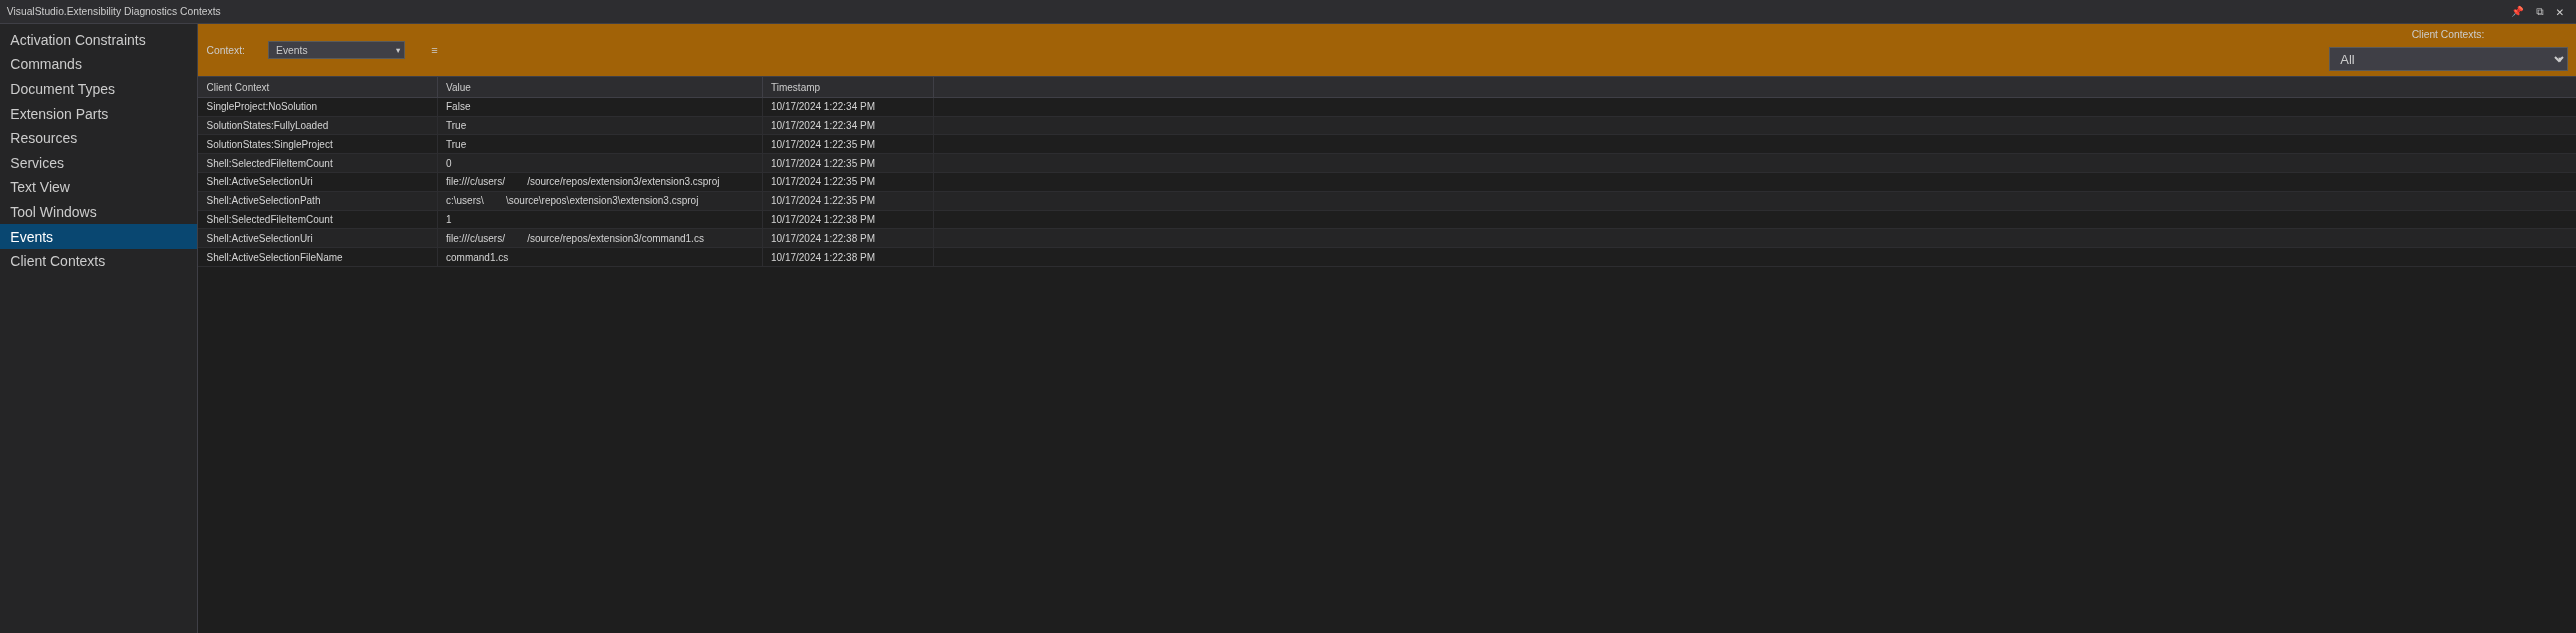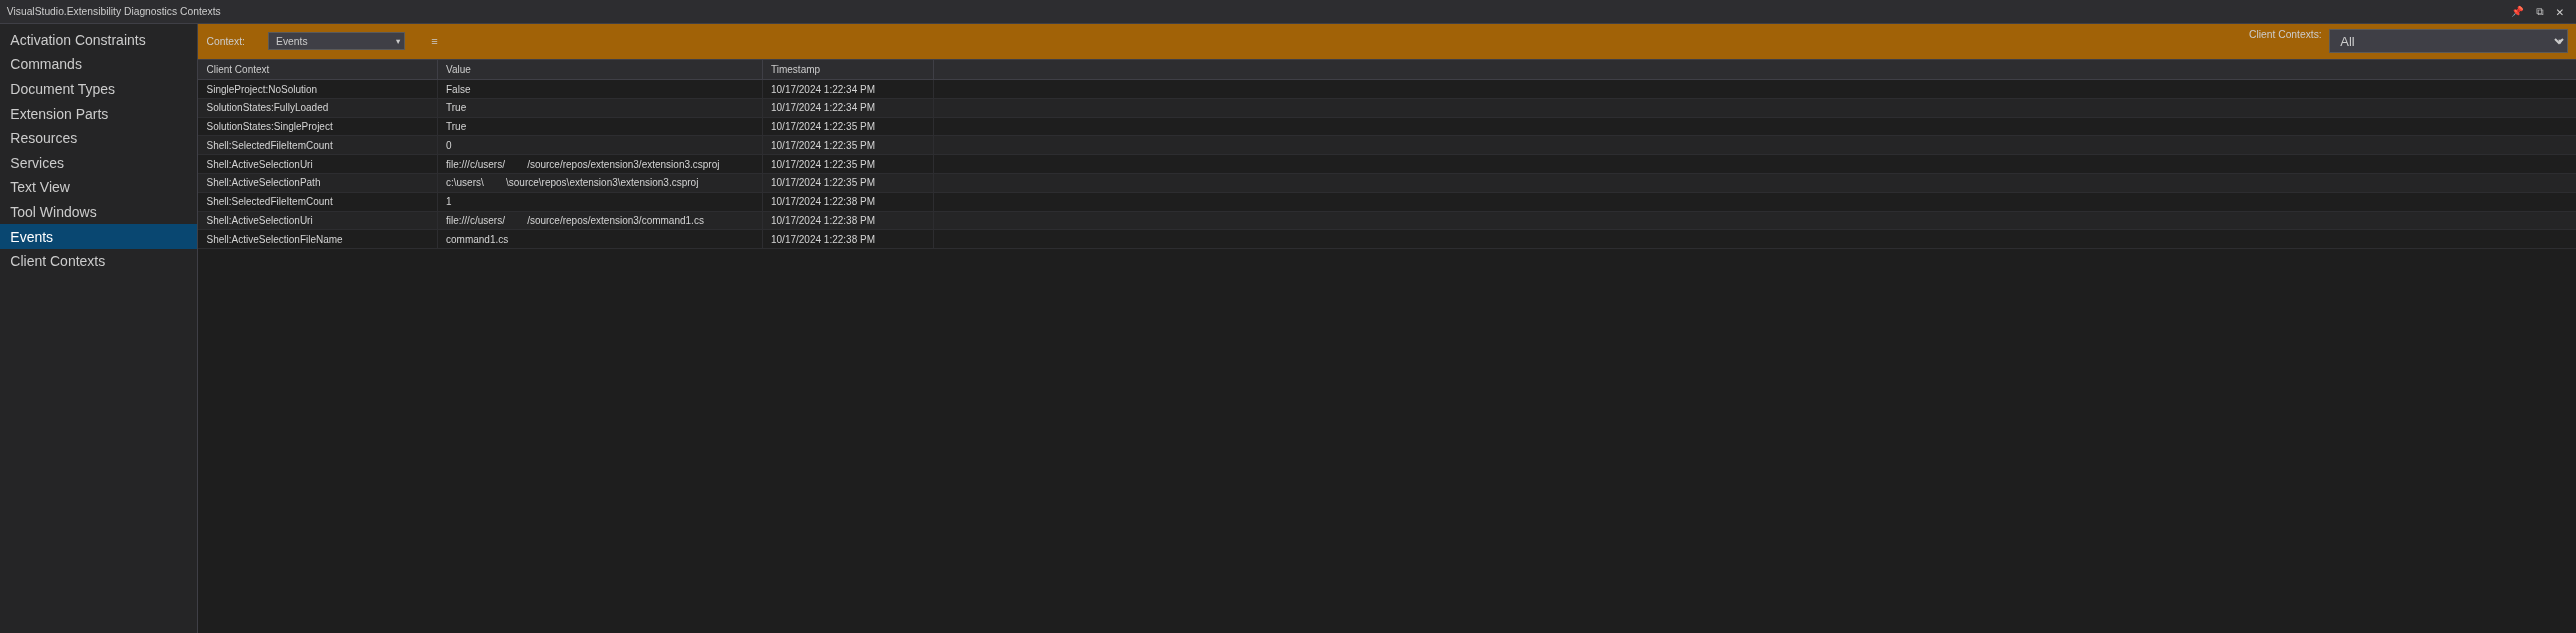--- a/index.html
+++ b/index.html
@@ -149,21 +149,23 @@
       color: #cccccc;
       cursor: pointer;
       padding: 1.7px 5.1px;
       font-size: 11px;
       display: flex;
       align-items: center;
     }
     .toolbar-right {
       margin-left: auto;
       display: flex;
+      align-items: center;
       gap: 6.8px;
+      flex-direction: column;
     }
     .client-contexts-label {
       color: #cccccc;
       font-size: 10.3px;
     }
     .client-contexts-select {
       background: #3f3f46;
       border: 0.9px solid #5a5a5a;
       color: #cccccc;
       padding: 2.6px 20.5px 2.6px 6.8px;

